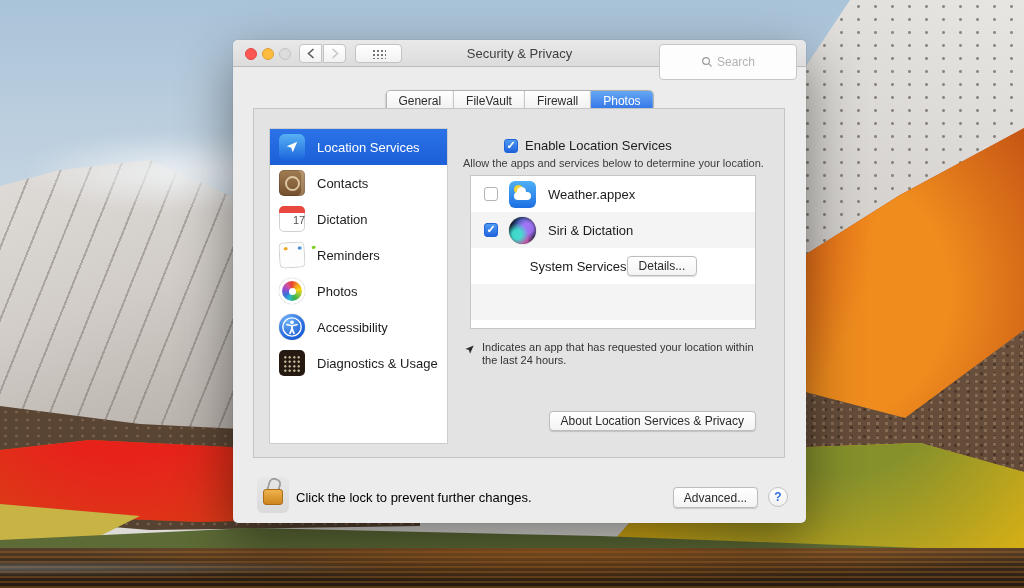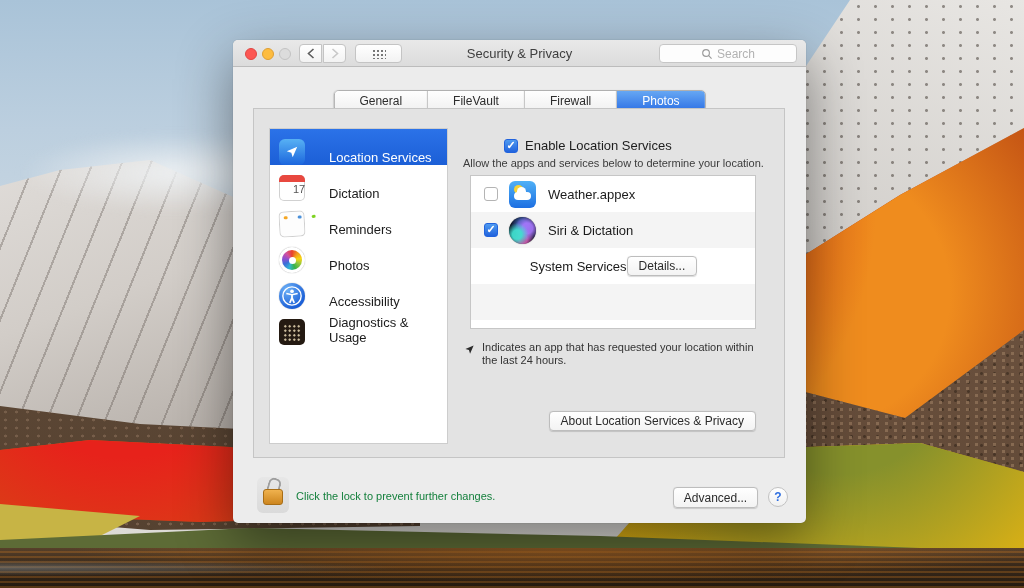--- a/index.html
+++ b/index.html
@@ -100,38 +100,38 @@
   .navbtn.back { left:66px; border-radius:4px 0 0 4px; }
   .navbtn.fwd  { left:90px; border-radius:0 4px 4px 0; }
   .showall { position:absolute; left:122px; top:4px; width:47px; height:19px;
     background:linear-gradient(#fff,#f2f2f2); border:1px solid #c4c4c4; border-radius:4px;
     display:flex; align-items:center; justify-content:center; }
   .grid-dots { width:15px; height:11px;
     background-image:radial-gradient(circle, #767676 1px, transparent 1.3px);
     background-size:4px 4px; background-position:1px 1px; }
   .win-title { position:absolute; left:0; right:0; top:0; height:27px; line-height:27px;
     text-align:center; font-size:13px; color:#3f3f3f; }
-  .searchfield { position:absolute; right:9px; top:4px; width:138px; height:19px;
+  .searchfield { position:absolute; right:9px; top:4px; width:138px; height:36px;
     background:#fdfdfd; border:1px solid #c6c6c6; border-radius:4px;
     display:flex; align-items:center; justify-content:center; gap:4px; color:#b2b2b2; font-size:12px; }
 
   .tabs { position:absolute; top:50px; left:50%; transform:translateX(-50%);
     display:flex; border:1px solid #b0b0b0; border-radius:5px; overflow:hidden;
     box-shadow:0 0.5px 1px rgba(0,0,0,.12); }
-  .tab { padding:0 25px; height:20px; line-height:20px; font-size:12px; color:#2d2d2d;
+  .tab { padding:0 12px; height:20px; line-height:20px; font-size:12px; color:#2d2d2d;
     background:linear-gradient(#fefefe,#f0f0f0); border-left:1px solid #c2c2c2; }
   .tab:first-child { border-left:none; }
   .tab.selected { background:linear-gradient(#66a7f3,#2e71e5); color:#fff; }
 
   .content-box { position:absolute; left:20px; top:68px; width:532px; height:350px;
     background:#e3e3e3; border:1px solid #c5c5c5; }
 
   .sidebar { position:absolute; left:15px; top:19px; width:179px; height:316px;
     background:#fff; border:1px solid #cdcdcd; overflow:hidden; }
-  .side-row { height:36px; display:flex; align-items:flex-end; padding-left:9px; gap:24px;
+  .side-row { height:36px; display:flex; align-items:center; padding-left:9px; gap:12px;
     font-size:13px; color:#1c1c1c; }
   .side-row.selected { background:linear-gradient(#2b72e8,#1c5fd6); color:#fff; }
   .sicon { width:26px; height:26px; position:relative; flex:0 0 auto; }
 
   .loc-icon { border-radius:6px; background:linear-gradient(180deg,#57b1f4,#1c66dd);
     display:flex; align-items:center; justify-content:center; }
   .contacts-icon { border-radius:5px; background:linear-gradient(180deg,#a07c52,#74502f);
     box-shadow:inset -4px 0 0 rgba(255,235,200,.25), inset 0 0 0 1px rgba(0,0,0,.15); }
   .contacts-icon::after { content:''; position:absolute; left:6px; top:6px; width:11px; height:11px;
     border-radius:50%; border:2px solid rgba(235,215,180,.85); }
@@ -192,21 +192,21 @@
   .note-arrow { margin-top:3px; flex:0 0 auto; }
   .about-btn { position:absolute; right:0; top:302px; }
 
   .lock-well { position:absolute; left:24px; top:437px; width:32px; height:36px;
     background:linear-gradient(#e7e7e7,#dadada); border-radius:6px; }
   .shackle { position:absolute; left:11px; top:1px; width:13px; height:13px;
     border:2.5px solid #9e9e9e; border-bottom:none; border-radius:6px 6px 0 0;
     transform:rotate(16deg); }
   .lock-body { position:absolute; left:6px; top:12px; width:20px; height:16px;
     background:linear-gradient(180deg,#f0b24e,#cd851e); border:0.5px solid #a86d15; border-radius:3px; }
-  .lock-text { position:absolute; left:63px; top:450px; font-size:11px; color:#15803d; }
+  .lock-text { position:absolute; left:63px; top:450px; font-size:13px; color:#000000; }
   .advanced-btn { position:absolute; left:440px; top:447px; width:85px; height:21px; padding:0; }
   .help-btn { position:absolute; left:535px; top:447px; width:20px; height:20px; border-radius:50%;
     background:linear-gradient(#fff,#f0f0f0); border:1px solid #c2c2c2;
     font-size:12px; font-weight:bold; color:#2f6fe0; display:flex; align-items:center; justify-content:center; }
 </style>
 </head>
 <body>
 
 <div class="desktop">
   <div class="layer sky"></div>
@@ -262,20 +262,24 @@
   <div class="content-box">
 
     <div class="sidebar">
       <div class="side-row selected">
         <span class="sicon loc-icon">
           <svg width="14" height="14" viewBox="0 0 24 24">
               <path d="M21 3 L13.2 21 L10.8 13.2 L3 10.8 Z" fill="#fff"></path>
             </svg>
         </span>
         <span>Location Services</span>
+      </div>
+      <div class="side-row">
+        <span class="sicon contacts-icon"></span>
+        <span>Contacts</span>
       </div>
       <div class="side-row">
         <span class="sicon cal-icon">
           <span class="cal-top"></span>
           <span class="cal-day">17</span>
         </span>
         <span>Dictation</span>
       </div>
       <div class="side-row">
         <span class="sicon rem-icon">

